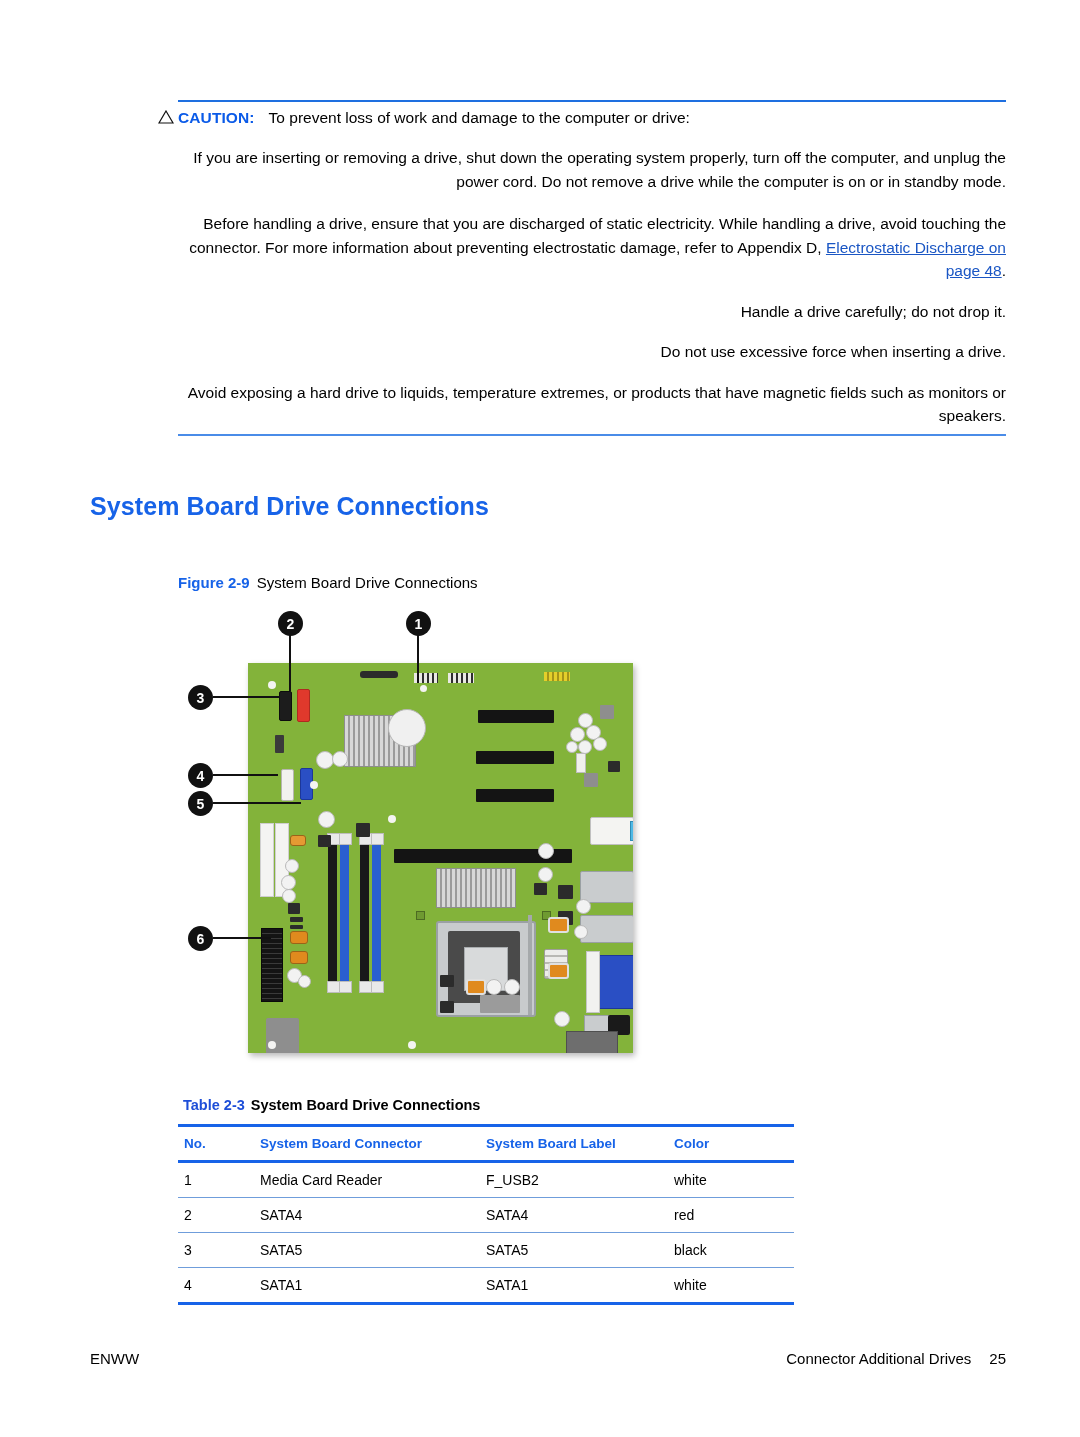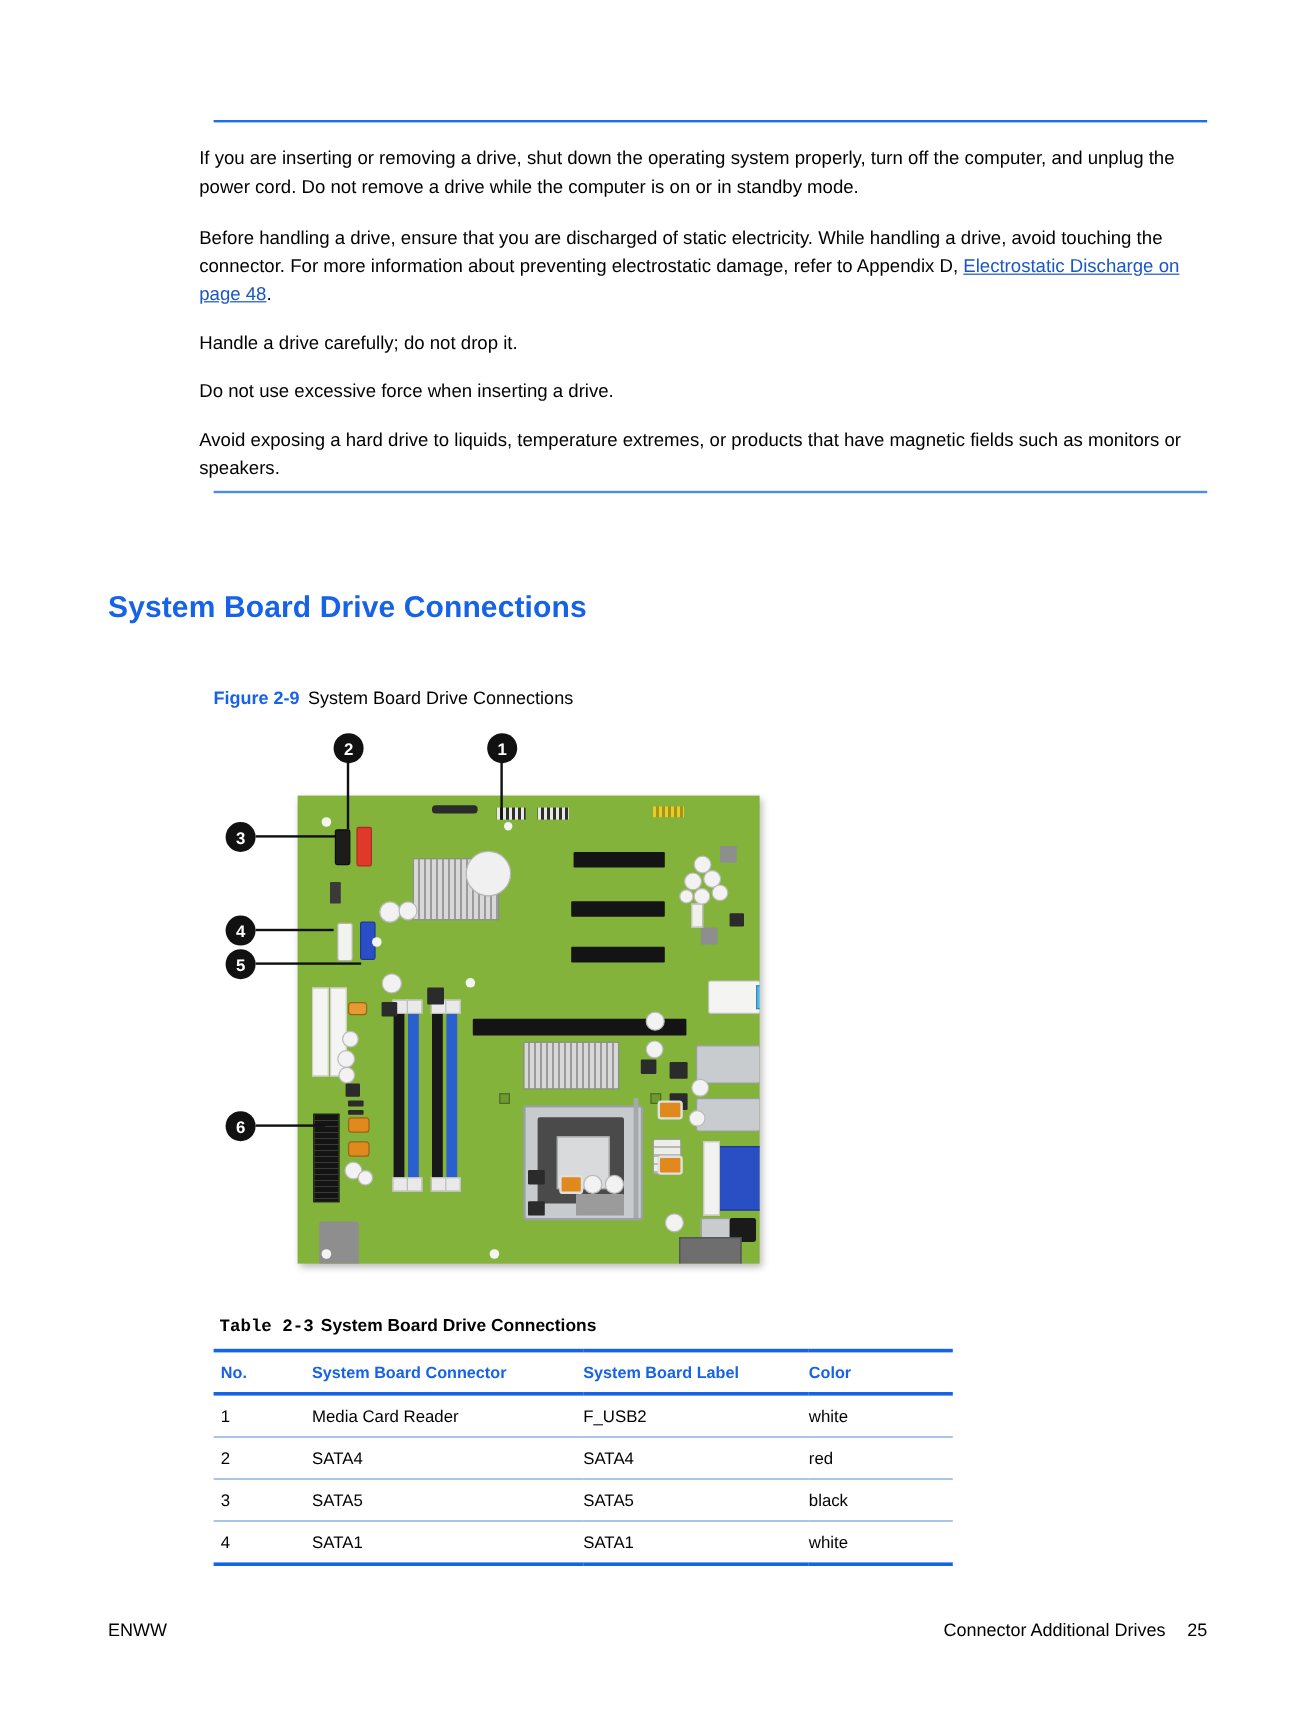--- a/index.html
+++ b/index.html
@@ -57,25 +57,26 @@
     color: #0a5ae8;
     font-weight: bold;
     font-size: 15.5px;
     letter-spacing: 0.1px;
   }
   .caution-text {
     font-size: 15.5px;
     margin-left: 14px;
   }
   .para {
-    margin-left: 8px;
+    margin-left: 20px;
     font-size: 15.5px;
     line-height: 23.5px;
     margin-top: 19px;
     width: 828px;
+    text-align: right;
   }
   .para.tight { margin-top: 17px; }
   a.doclink {
     color: #1a56c4;
     text-decoration: underline;
   }
 
   
   .section-heading {
     position: absolute;
@@ -166,23 +167,22 @@
   }
 
   
   .table-caption {
     position: absolute;
     left: 183px;
     top: 1097px;
     font-size: 14.5px;
   }
   .table-caption .tnum {
-    color: #000000;
-    font-weight: bold;
-    font-family: Liberation Mono, monospace;
+    color: #1d4ed8;
+    font-weight: bold;
   }
   .table-caption .ttitle {
     font-weight: bold;
     margin-left: 6px;
   }
   table.data {
     position: absolute;
     left: 178px;
     top: 1124px;
     width: 616px;
@@ -228,20 +228,29 @@
   .footer-right .pg { margin-left: 18px; }
 </style>
 </head>
 <body>
 
 <div class="page">
 
   <div class="caution-block">
     <div class="rule"></div>
 
+    <div class="caution-line">
+      <span class="tri-icon">
+        <svg width="16" height="14" viewBox="0 0 16 14">
+          <polygon points="8,1 15,13 1,13" fill="none" stroke="#111" stroke-width="1.2"></polygon>
+        </svg>
+      </span>
+      <span class="caution-label">CAUTION:</span>
+      <span class="caution-text">To prevent loss of work and damage to the computer or drive:</span>
+    </div>
 
     <div class="para">If you are inserting or removing a drive, shut down the operating system properly, turn off the computer, and unplug the power cord. Do not remove a drive while the computer is on or in standby mode.</div>
 
     <div class="para"><span>Before handling a drive, ensure that you are discharged of static electricity. While handling a drive, avoid touching the connector. For more information about preventing electrostatic damage, refer to Appendix D, </span><a class="doclink" href="#">Electrostatic Discharge on page 48</a><span>.</span></div>
 
     <div class="para tight">Handle a drive carefully; do not drop it.</div>
     <div class="para tight">Do not use excessive force when inserting a drive.</div>
     <div class="para tight">Avoid exposing a hard drive to liquids, temperature extremes, or products that have magnetic fields such as monitors or speakers.</div>
 
     <div class="rule-bottom"></div>

